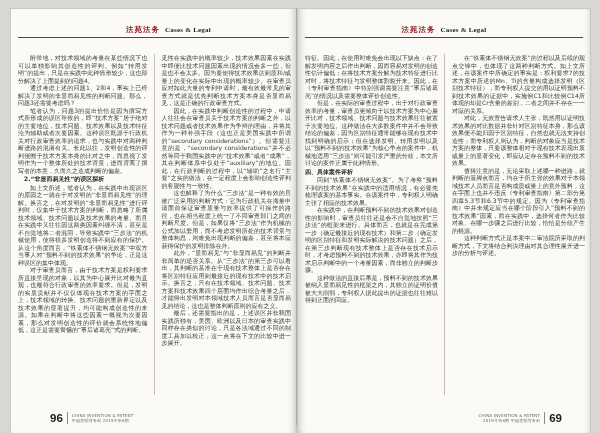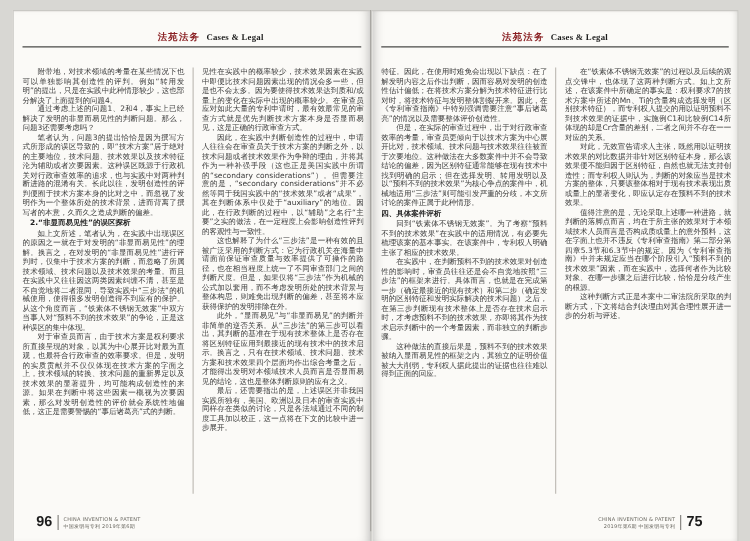--- a/index.html
+++ b/index.html
@@ -66,21 +66,21 @@
   }
   .col p{margin:0;text-indent:2em;}
   .col p.cont{text-indent:0;}
   .col p.section-heading{
     font-weight:bold;color:#1f1f1f;text-indent:0;
     margin:1px 0;
   }
   .col p.section-heading.ind{text-indent:1em;}
   .page-footer{
     position:absolute;bottom:9px;
-    display:flex;align-items:center;
+    display:flex;align-items:center;margin-left:21px;
   }
   #page-left .page-footer{left:18px;}
   #page-right .page-footer{right:28px;}
   .pagenum{
     font-size:11.5px;font-weight:bold;color:#1b1b1b;
     font-family:"Liberation Sans",sans-serif;
     line-height:12px;
   }
   .fdiv{width:1px;height:12px;background:#8c8a86;margin:0 4px;}
   .journal{
@@ -153,18 +153,18 @@
         <p>这种判断方式正是本案中二审法院所采取的判断方式，下文将结合判决理由对其合理性展开进一步的分析与评述。</p>
       </div>
     </div>
 
     <div class="page-footer">
       <span class="journal">
         <span class="en-line">CHINA INVENTION &amp; PATENT</span><br>
         <span>2019年第6期 中国发明与专利</span>
       </span>
       <span class="fdiv"></span>
-      <span class="pagenum">75</span>
+      <span class="pagenum">69</span>
     </div>
   </div>
 
   <div class="gutter-line"></div>
 </div>
 
 </body></html>

